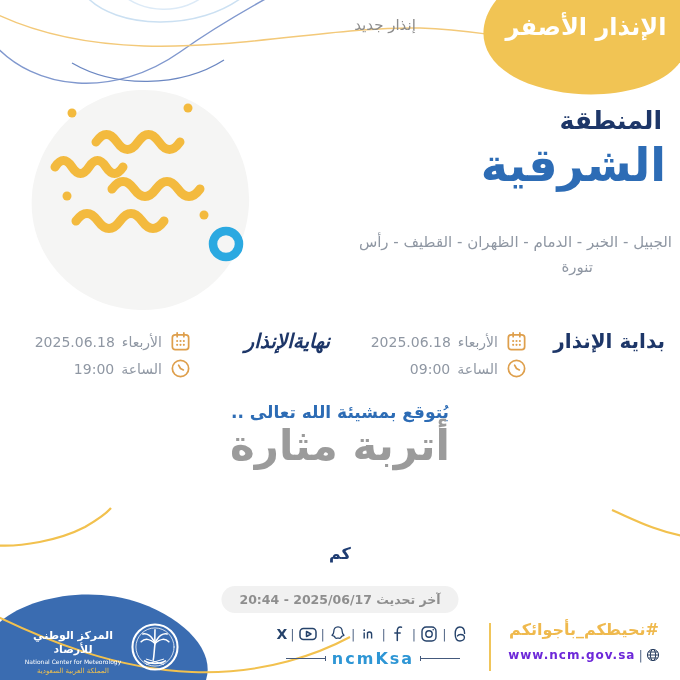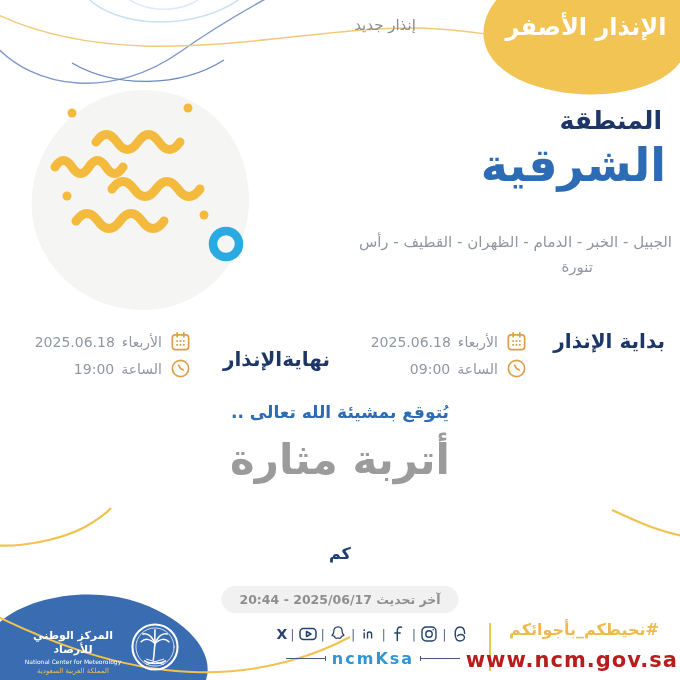--- a/index.html
+++ b/index.html
@@ -27,32 +27,32 @@
     color:#1d3668;font-size:25px;font-weight:bold;}
   .region-name{right:14px;top:138px;width:420px;text-align:right;
     color:#2d6cb5;font-size:46px;font-weight:bold;}
   .cities-line1{right:8px;top:233px;width:400px;text-align:right;white-space:nowrap;
     color:#8f97a3;font-size:15px;}
   .cities-line2{right:87px;top:258px;color:#8f97a3;font-size:15px;}
 
   
   .time-title{color:#1d3668;font-size:20px;font-weight:bold;white-space:nowrap;}
   .t-start-title{right:15px;top:329px;}
-  .t-end-title{right:350px;top:347px;}
+  .t-end-title{right:350px;top:329px;font-style:italic;}
   .time-row{display:flex;direction:rtl;align-items:center;gap:7px;
     color:#8f97a3;font-size:14px;white-space:nowrap;}
   .r-start-1{right:152px;top:330px;}
   .r-start-2{right:152px;top:357px;}
   .r-end-1{right:488px;top:330px;}
   .r-end-2{right:488px;top:357px;}
 
   
   .intro{left:0;top:402px;width:680px;text-align:center;
     color:#2d6cb5;font-size:17px;font-weight:bold;}
-  .phenom{left:0;top:435px;width:680px;text-align:center;
+  .phenom{left:0;top:421px;width:680px;text-align:center;
     color:#9b9b9b;font-size:42px;font-weight:bold;}
   .effects1{left:0;top:504px;width:680px;text-align:center;
     color:#1e3c72;font-size:16px;font-weight:bold;}
   .effects2{left:0;top:544px;width:680px;text-align:center;
     color:#1e3c72;font-size:16px;font-weight:bold;}
 
   .pill{
     left:50%;top:586px;transform:translateX(-50%);
     background:#f1f1f1;border-radius:16px;padding:6px 18px;
     color:#8e8e8e;font-size:12.5px;white-space:nowrap;font-weight:bold;
@@ -76,21 +76,21 @@
   .hline::before{content:'';position:absolute;width:1px;height:5px;background:#44597c;top:-2px;}
   .hline-l::before{right:0;}
   .hline-r::before{left:0;}
 
   .divider-v{left:489px;top:623px;width:2px;height:48px;background:#f0c55a;}
 
   .hashtag{right:6px;top:620px;width:180px;text-align:center;
     color:#efb94d;font-size:16px;font-weight:bold;}
   .website-row{right:6px;top:648px;width:180px;
     display:flex;align-items:center;justify-content:center;gap:3px;}
-  .website{color:#b91c1c;font-size:21px;font-weight:bold;letter-spacing:1px;}
+  .website{color:#6d28d9;font-size:12px;font-weight:bold;letter-spacing:1px;}
 </style>
 </head>
 <body>
 
 <div class="canvas">
 
   <svg class="abs" width="680" height="680" viewBox="0 0 680 680" style="left:0;top:0;">
 
     <path d="M85,-5 C115,30 200,32 245,-5" fill="none" stroke="#cbe0f2" stroke-width="1.5"></path>
     <path d="M120,-8 C140,14 185,16 208,-8" fill="none" stroke="#dceaf7" stroke-width="1.5"></path>

